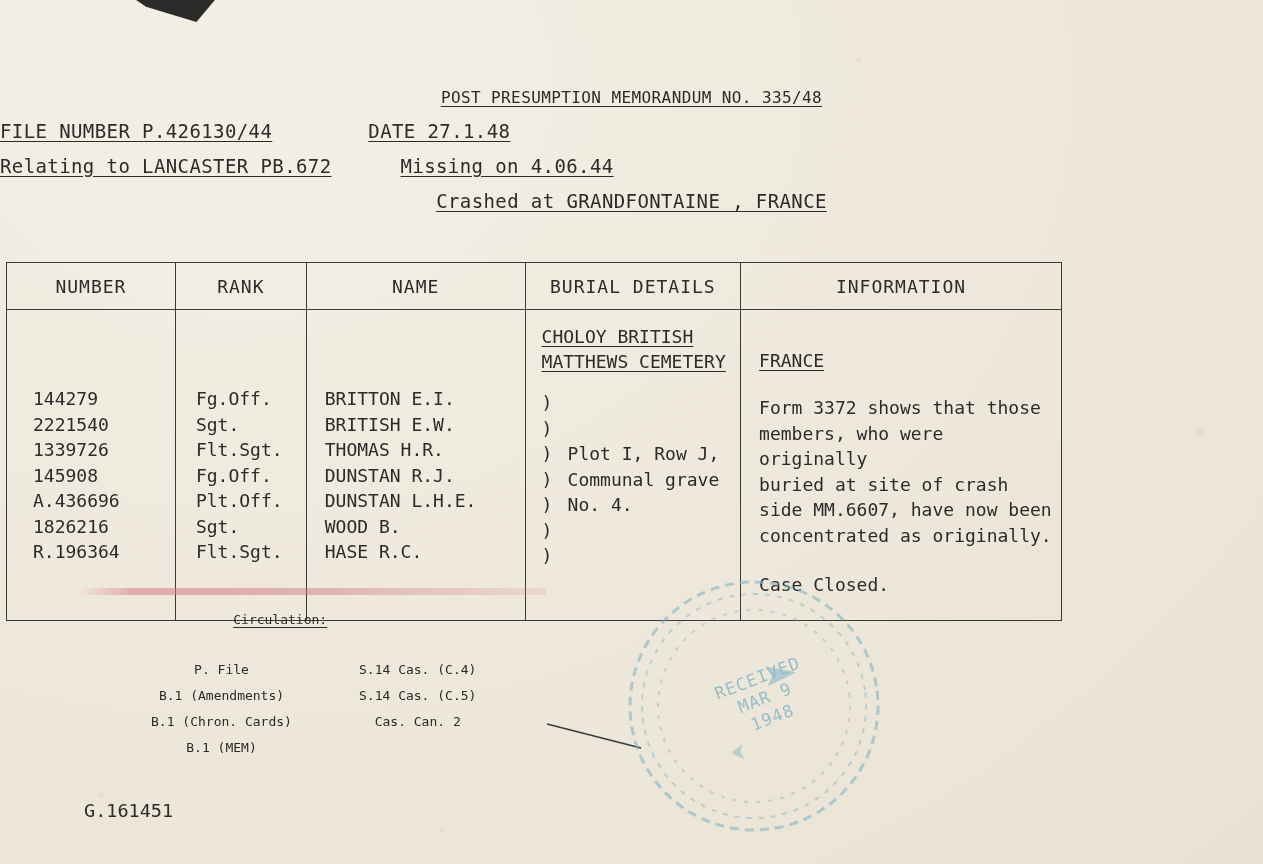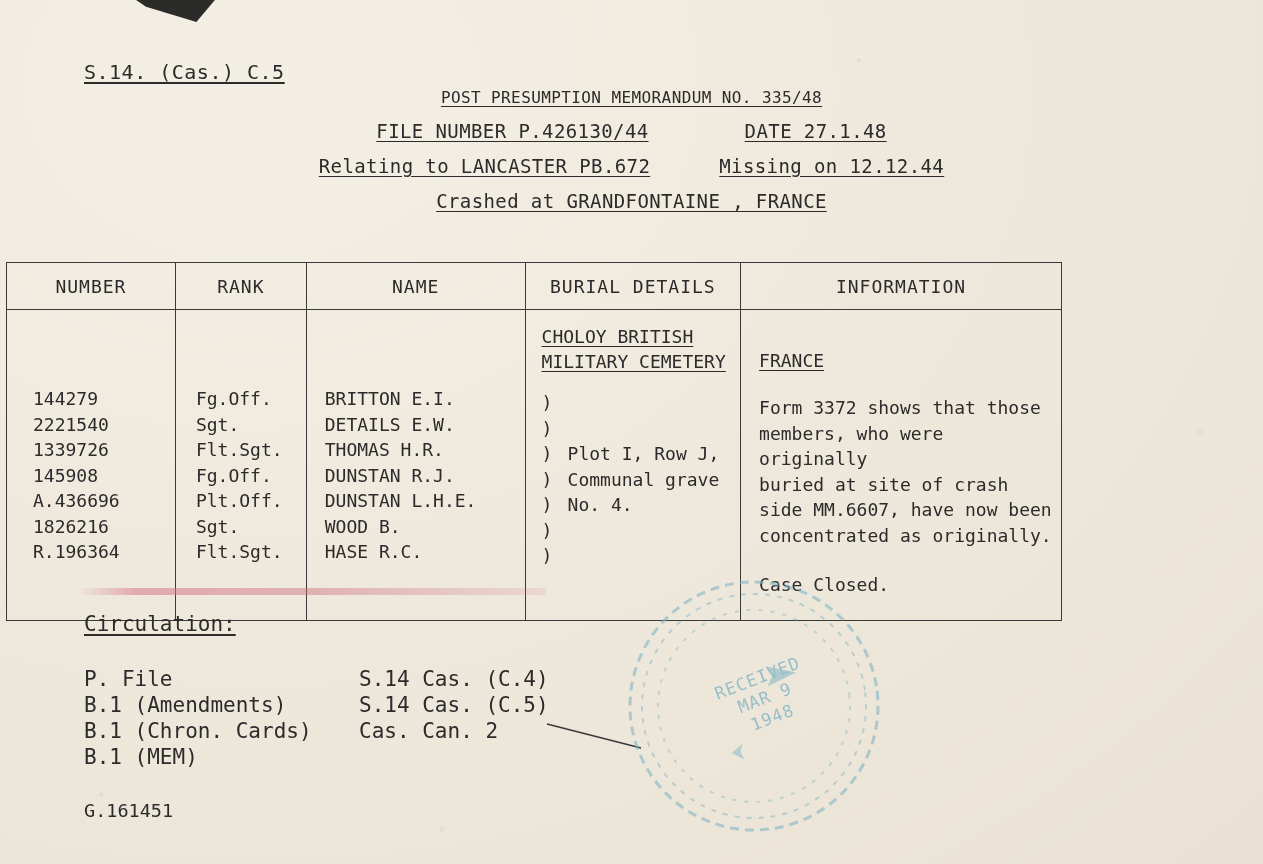--- a/index.html
+++ b/index.html
@@ -56,21 +56,20 @@
     left: 0; right: 0;
     top: 88px;
     text-align: center;
     font-size: 19px;
     letter-spacing: 0.4px;
   }
   .title-block .line { margin-bottom: 13px; }
   .line1 { font-size: 16px; }
   .row-two {
     display: flex;
-    justify-content: center;
     gap: 96px;
   }
   .row-two.narrow { gap: 69px; }
 
   
   table.main {
     position: absolute;
     left: 6px;
     top: 262px;
     width: 1056px;
@@ -114,21 +113,22 @@
   .brace-col { text-align: left; }
   .burial-head { line-height: 25px; }
 
   .info-body { line-height: 25.5px; }
 
   
   .circ {
     position: absolute;
     left: 84px;
     top: 612px;
-    font-size: 21px;
+    font-size: 13px;
+    text-align: center;
   }
   .circ .hd { margin-bottom: 30px; }
   .circ-cols {
     display: grid;
     grid-template-columns: 275px auto;
     line-height: 26px;
     margin-top: 12px;
   }
   .footer-ref {
     position: absolute;
@@ -181,31 +181,30 @@
     pointer-events: none;
   }
 </style>
 </head>
 <body>
 
 <div class="page">
   <div class="grain"></div>
   <div class="corner-mark"></div>
 
-  <div class="hdr-code u">S.14. (Cas.) C.5</div>
 
   <div class="title-block">
     <div class="line line1 u">POST PRESUMPTION MEMORANDUM NO. 335/48</div>
     <div class="line row-two">
       <span class="u">FILE NUMBER P.426130/44</span>
       <span class="u">DATE 27.1.48</span>
     </div>
     <div class="line row-two narrow">
       <span class="u">Relating to LANCASTER PB.672</span>
-      <span class="u">Missing on 12.12.44</span>
+      <span class="u">Missing on 4.06.44</span>
     </div>
     <div class="line">
       <span class="u">Crashed at GRANDFONTAINE , FRANCE</span>
     </div>
   </div>
 
   <table class="main">
     <thead>
       <tr>
         <th class="col-number">NUMBER</th>
@@ -241,33 +240,33 @@
             <div>Plt.Off.</div>
             <div>Sgt.</div>
             <div>Flt.Sgt.</div>
           </div>
         </td>
 
         <td class="cell">
           <div class="spacer-3"></div>
           <div class="rowlist pad-l-name">
             <div>BRITTON E.I.</div>
-            <div>DETAILS E.W.</div>
+            <div>BRITISH E.W.</div>
             <div>THOMAS H.R.</div>
             <div>DUNSTAN R.J.</div>
             <div>DUNSTAN L.H.E.</div>
             <div>WOOD B.</div>
             <div>HASE R.C.</div>
           </div>
         </td>
 
         <td class="cell">
           <div class="burial-head pad-l-bur" style="margin-top:14px;">
             <div class="u">CHOLOY BRITISH</div>
-            <div class="u">MILITARY CEMETERY</div>
+            <div class="u">MATTHEWS CEMETERY</div>
           </div>
           <div class="brace-grid pad-l-bur" style="margin-top:16px;">
             <div class="brace-col">)</div>
               <div></div>
             <div class="brace-col">)</div>
               <div></div>
             <div class="brace-col">)</div>
             <div>Plot I, Row J,</div>
             <div class="brace-col">)</div>
             <div>Communal grave</div>

